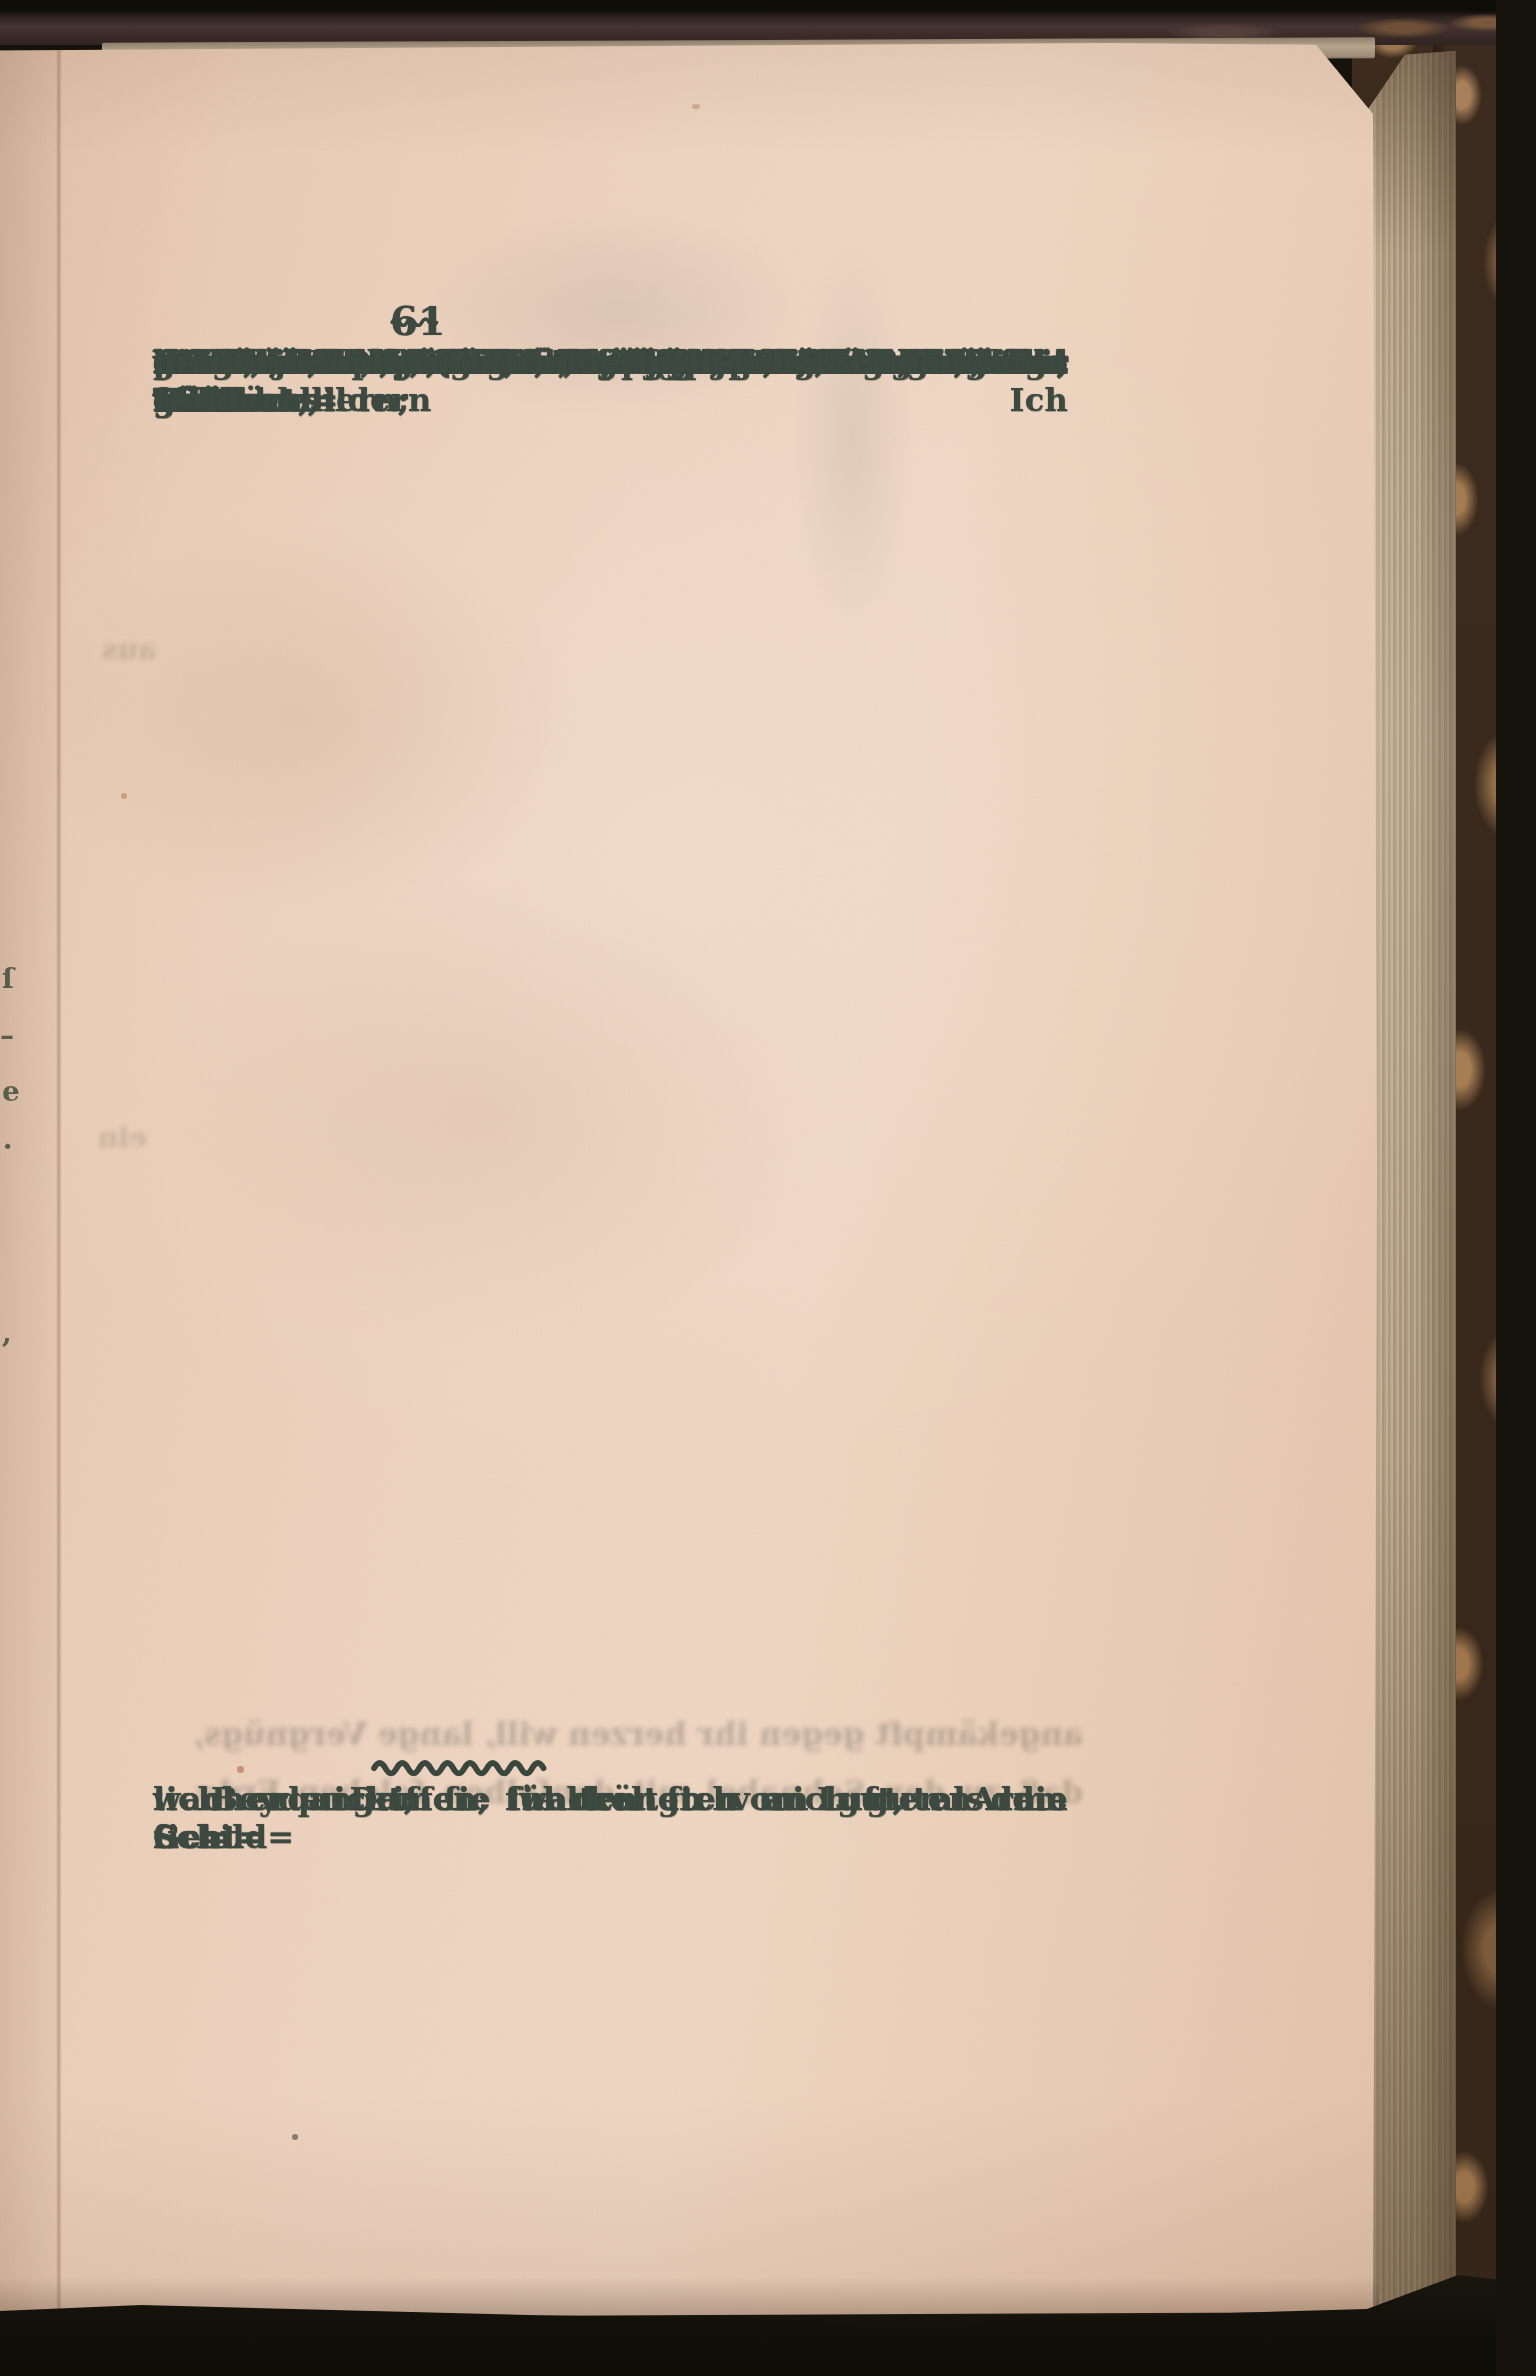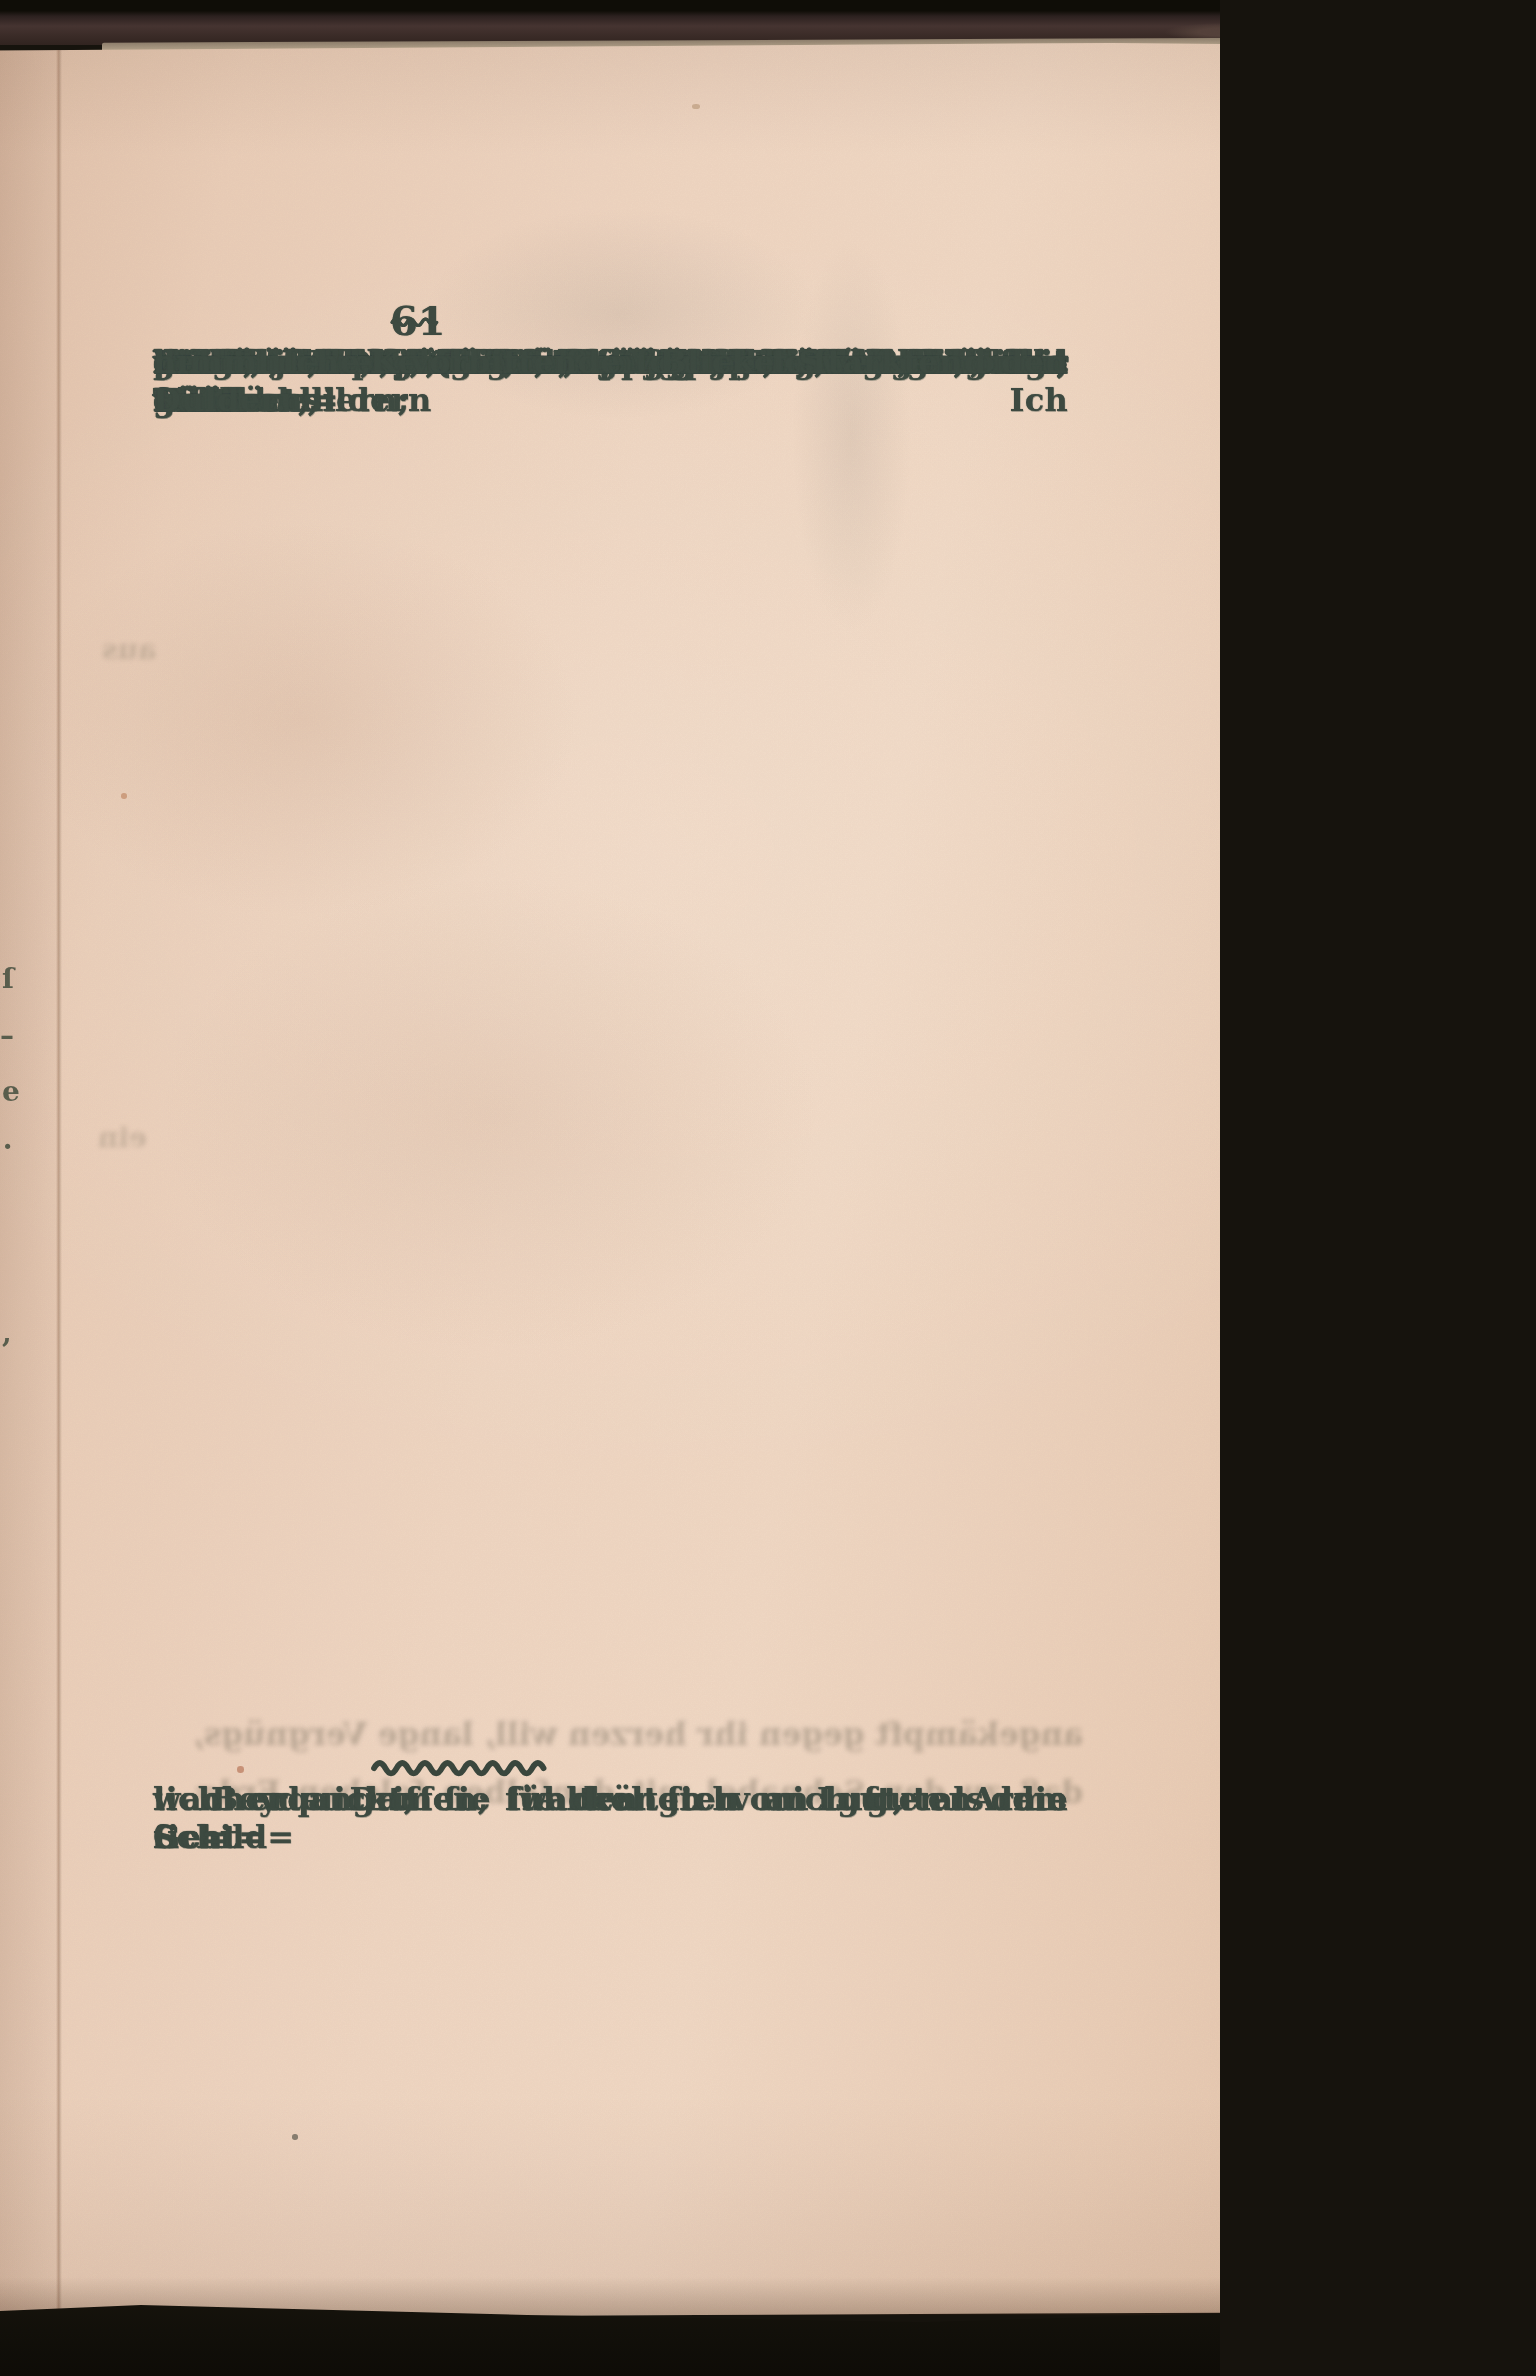--- a/index.html
+++ b/index.html
@@ -1,16 +1,16 @@
 <!DOCTYPE html>
 <html style="font-size:15px"><head>
 <meta charset="utf-8">
 <style>
   html,body{margin:0;padding:0;background:#16130d;}
-  #stage{position:relative;width:1220px;height:2377px;overflow:hidden;background:#16130d;
+  #stage{position:relative;width:1496px;height:2377px;overflow:hidden;background:#16130d;
          font-family:"DejaVu Serif",serif;}
   #stage *{position:absolute;box-sizing:border-box;}
 
   
   .cover-right{left:1433px;top:0;width:104px;height:2377px;z-index:1;
     background:
       radial-gradient(32px 49px at 28% 4%,  #a9815a 0 26%, transparent 62%),
       radial-gradient(49px 79px at 78% 11%, #8a6743 0 28%, transparent 64%),
       radial-gradient(38px 62px at 22% 21%, #a57d52 0 24%, transparent 60%),
       radial-gradient(55px 87px at 72% 33%, #96714a 0 26%, transparent 62%),

